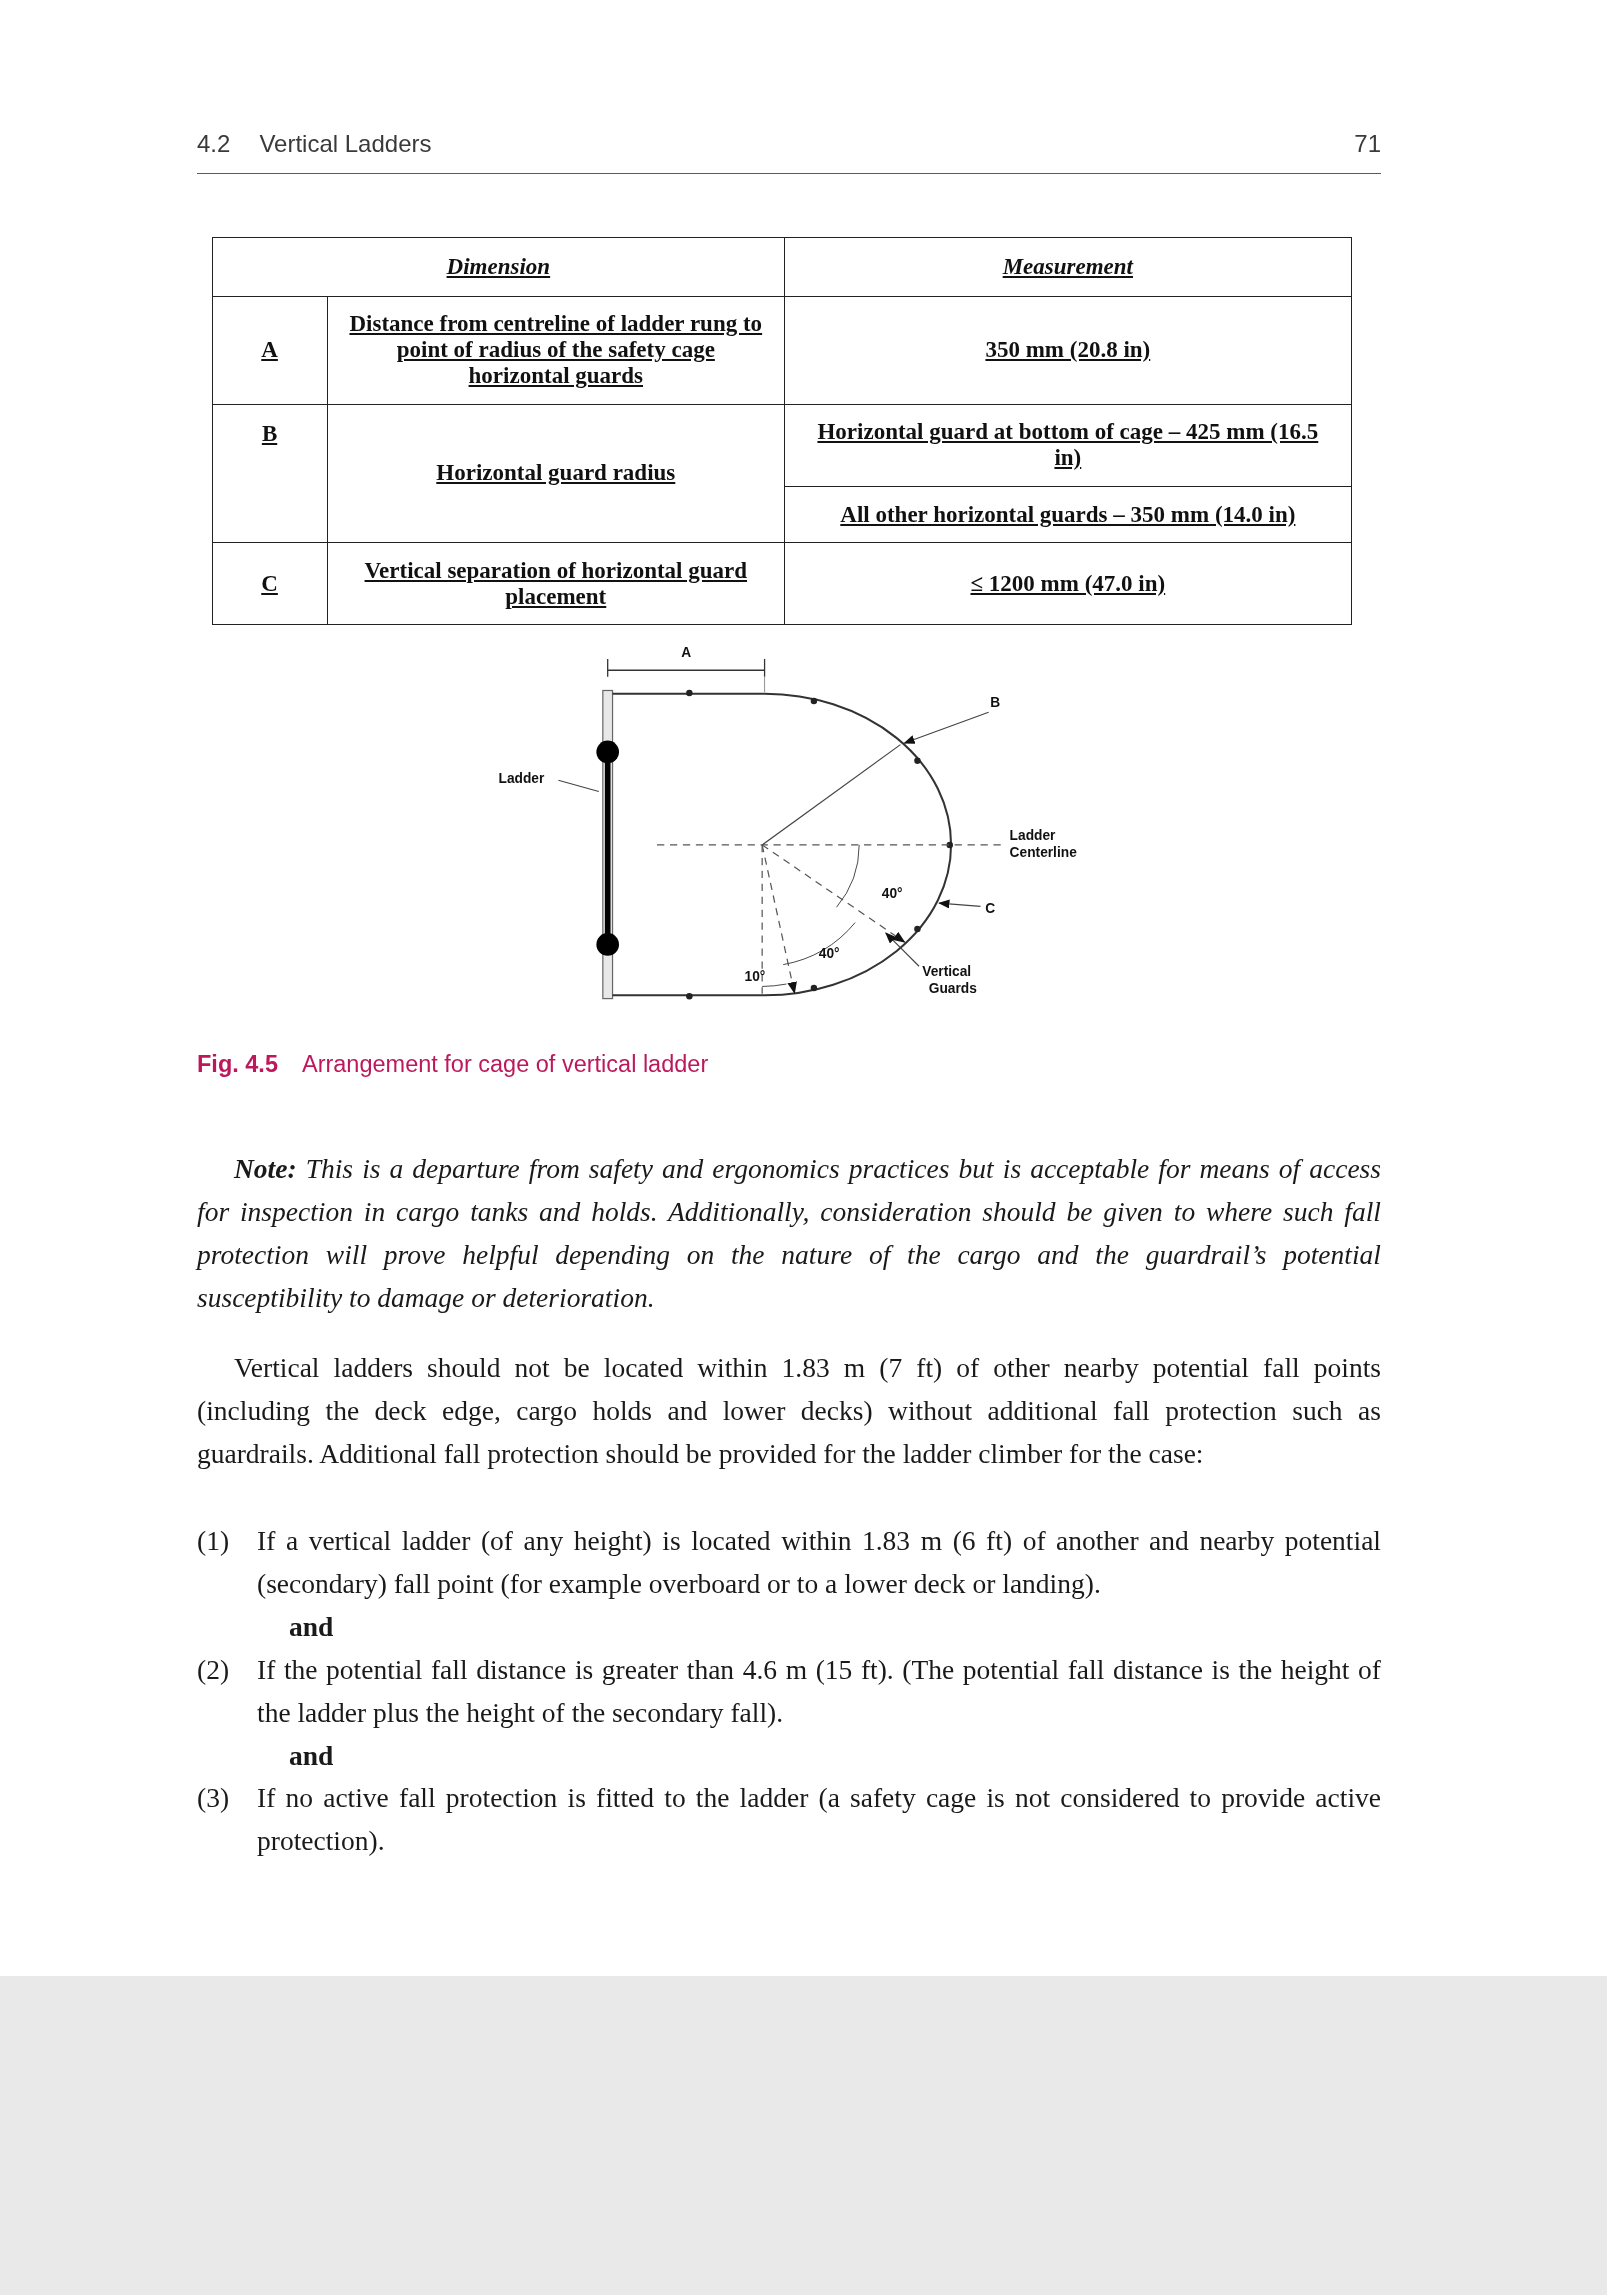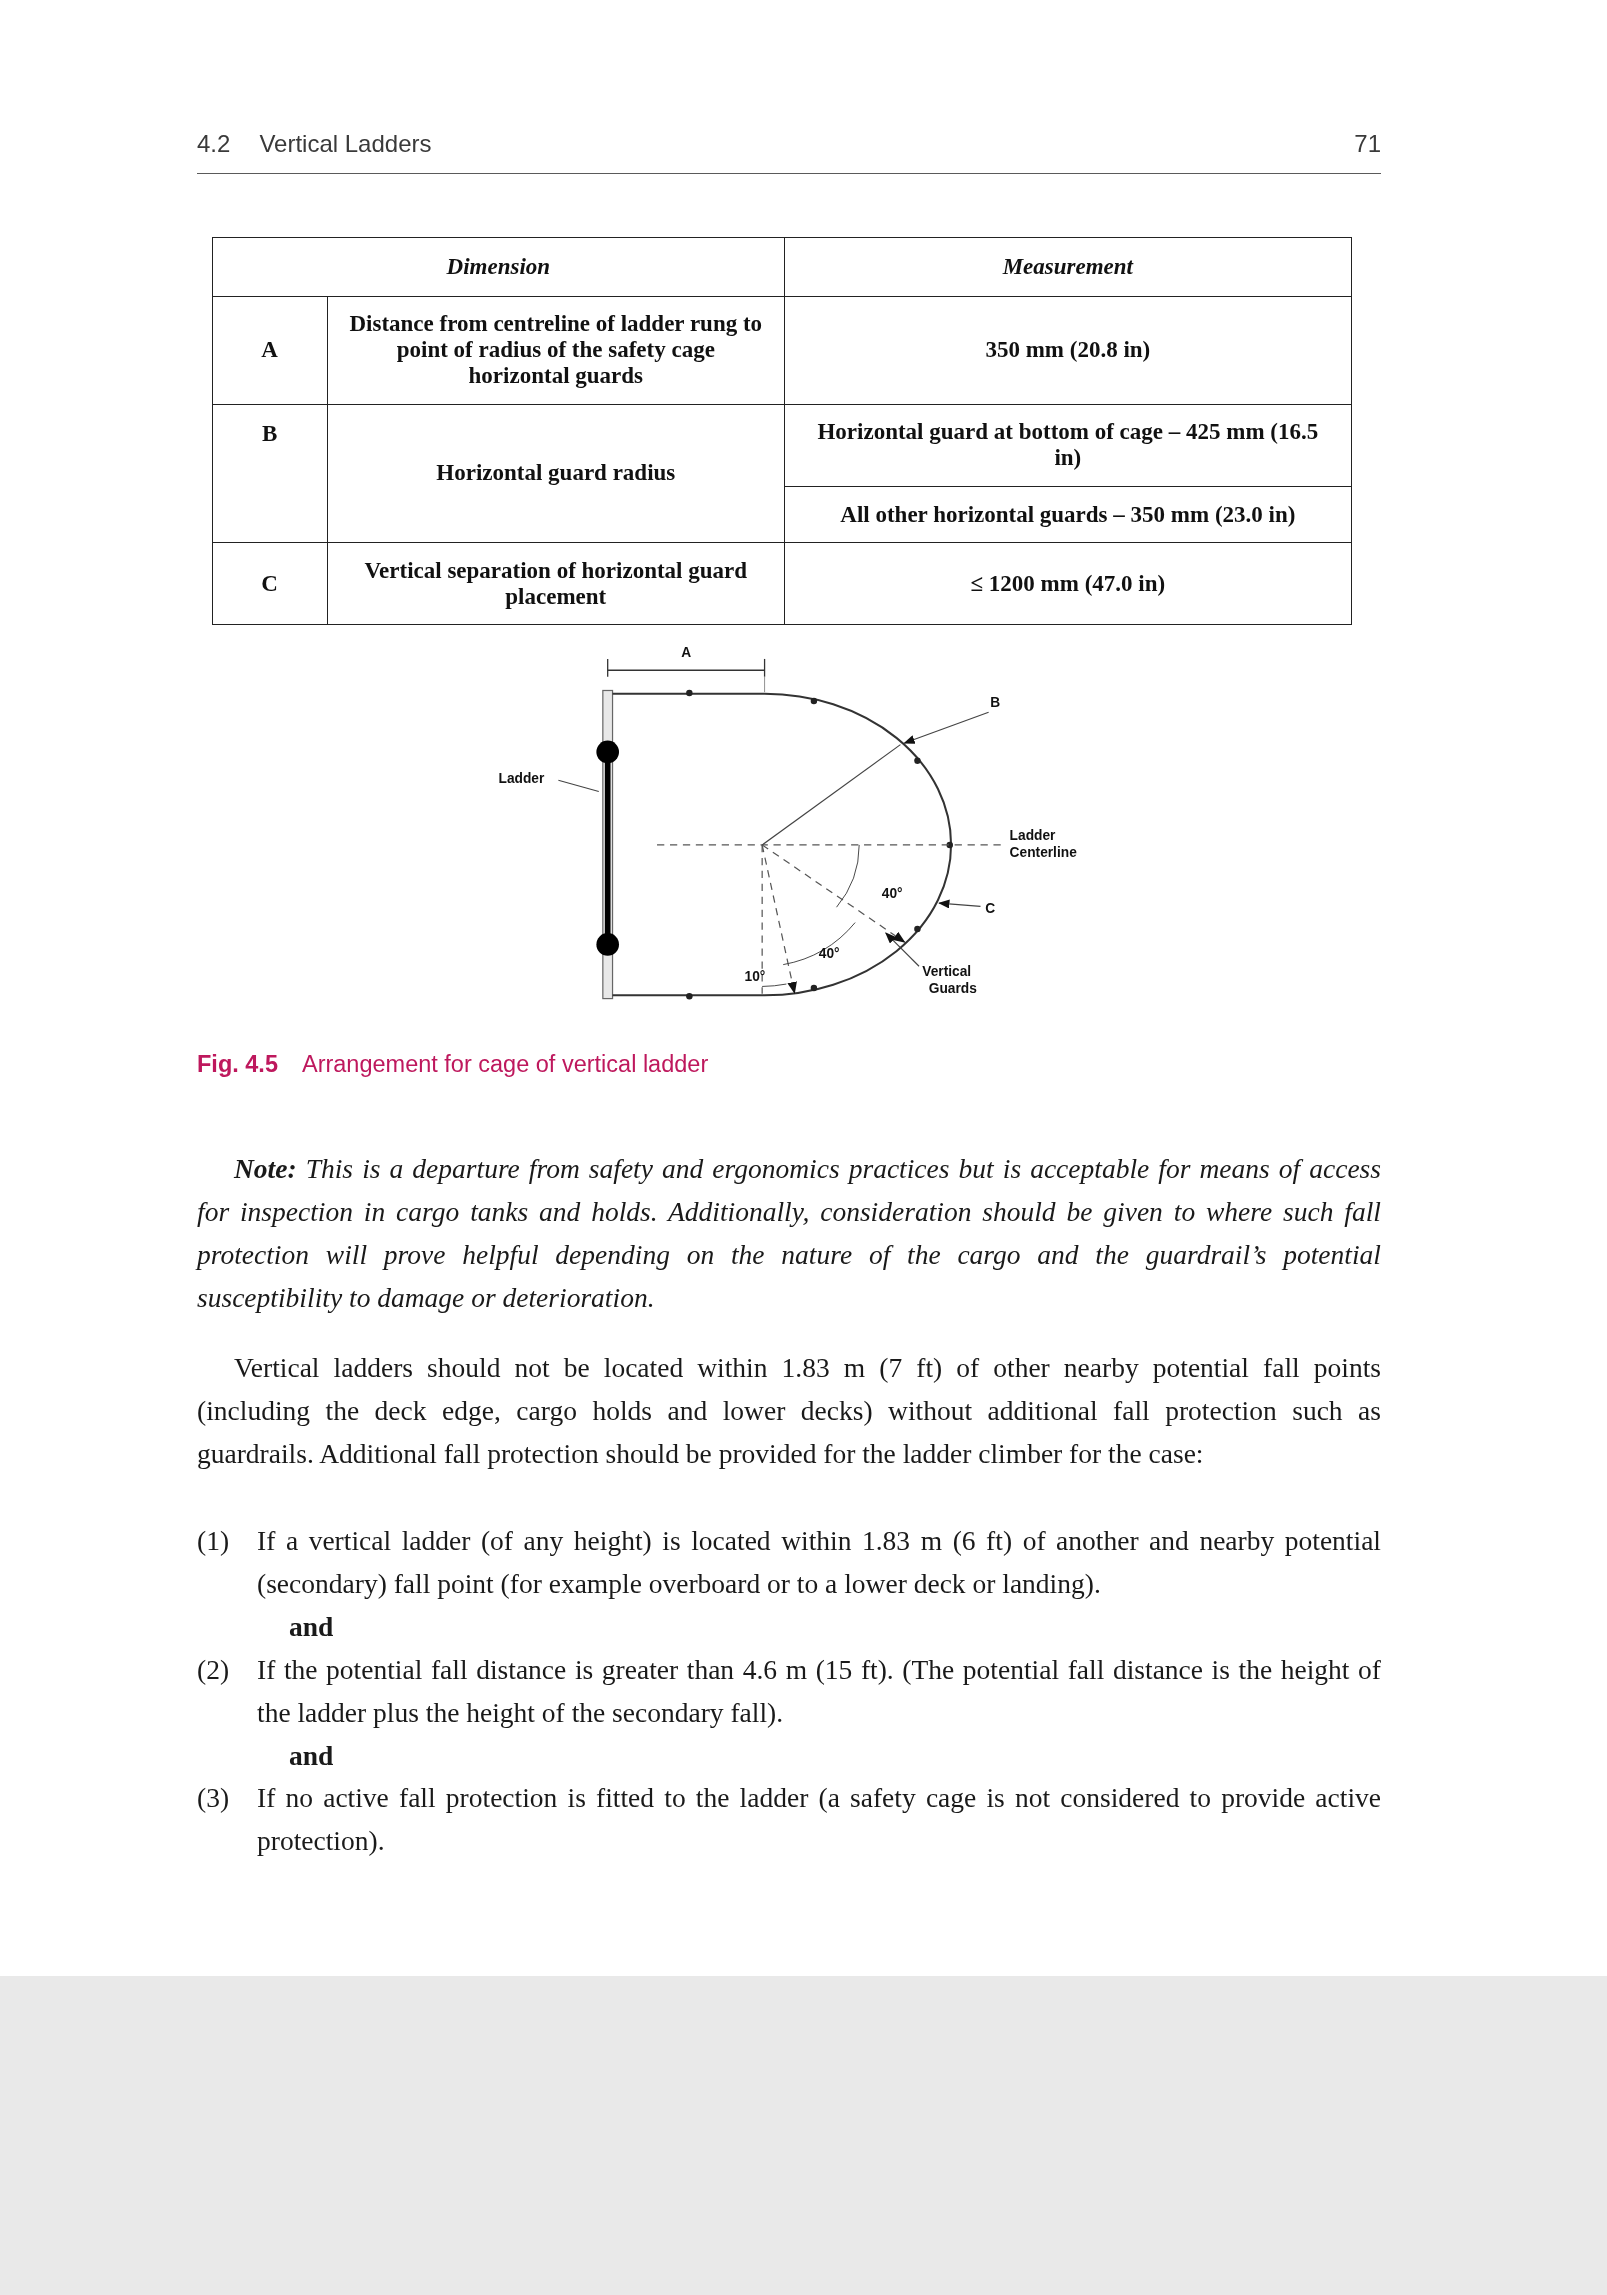--- a/index.html
+++ b/index.html
@@ -18,21 +18,21 @@
     padding-bottom:14.6px; border-bottom:1.6px solid #5a5a5a;
   }
   .sec-num { margin-right:29px; }
 
   
   table.dim-table {
     border-collapse:collapse; margin:63px 0 0 14.6px; width:1140px;
     font-size:23px; font-weight:bold; text-align:center; color:#111;
   }
   .dim-table th, .dim-table td {
-    border:1.6px solid #222; padding:14.6px 18px; vertical-align:middle;
+    border:1.6px solid #222; padding:14.6px 18px; vertical-align:middle;text-decoration:underline;
   }
   .dim-table thead th { font-style:italic; padding:16px 18px; }
   .col-key { width:115px; }
   .col-desc { width:458px; }
   .col-meas { width:567px; }
 
   
   .figure-wrap { margin-top:21px; margin-left:298px; width:599px; }
   .figure-wrap svg text {
     font-family:"Liberation Sans", sans-serif; font-weight:bold;
@@ -109,21 +109,21 @@
           <td>A</td>
           <td>Distance from centreline of ladder rung to point of radius of the safety cage horizontal guards</td>
           <td>350 mm (20.8 in)</td>
         </tr>
         <tr>
           <td rowspan="2" style="vertical-align:top; padding-top:16px;">B</td>
           <td rowspan="2">Horizontal guard radius</td>
           <td>Horizontal guard at bottom of cage – 425 mm (16.5 in)</td>
         </tr>
         <tr>
-          <td>All other horizontal guards – 350 mm (23.0 in)</td>
+          <td>All other horizontal guards – 350 mm (14.0 in)</td>
         </tr>
         <tr>
           <td>C</td>
           <td>Vertical separation of horizontal guard placement</td>
           <td>≤ 1200 mm (47.0 in)</td>
         </tr>
       </tbody>
     </table>
 
     <div class="figure-wrap">

